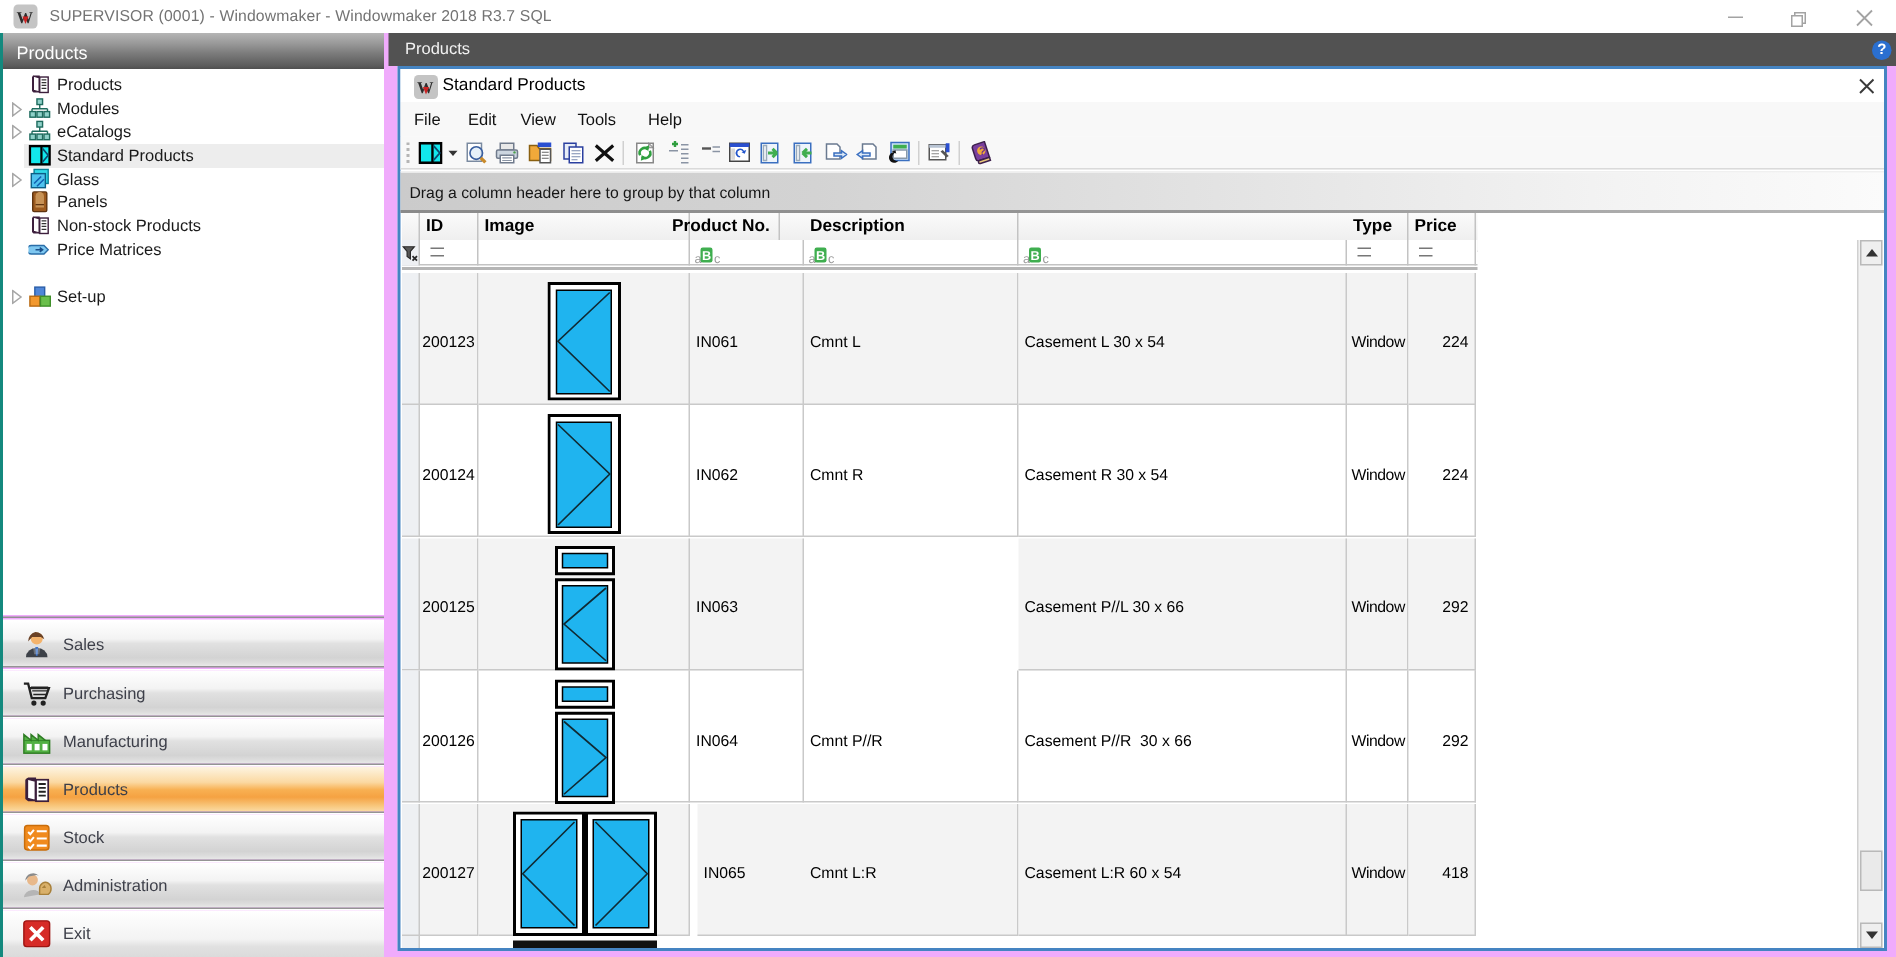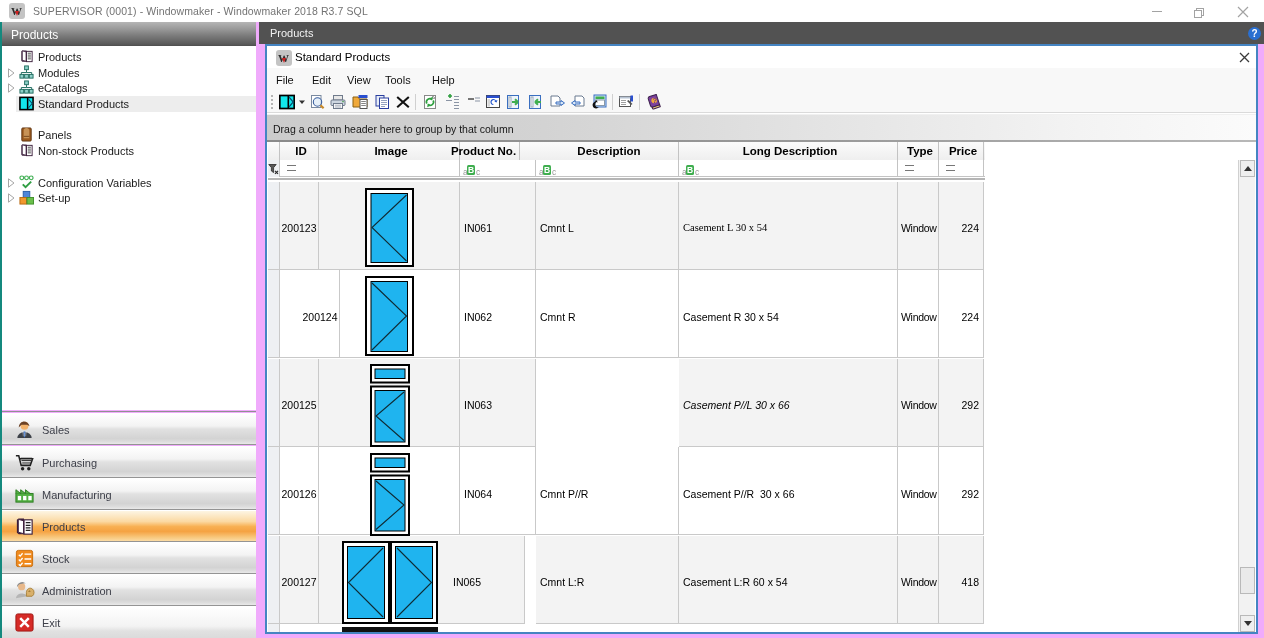--- a/index.html
+++ b/index.html
@@ -42,21 +42,21 @@
 #wtitle .wt{left:28px;top:5px;font-size:11.5px;color:#000;position:absolute;}
 #wclose{left:972px;top:6px;width:11px;height:11px;}
 #menubar{left:0;top:22px;width:989px;height:23px;background:#f8f8f8;}
 .mitem{top:6px;font-size:11px;color:#111;position:absolute;}
 #toolbar{left:0;top:45px;width:989px;height:22px;background:#f8f8f8;border-bottom:1px solid #dadada;}
 #groupbar{left:0;top:68px;width:989px;height:26px;background:linear-gradient(90deg,#cbcbcb 0%,#d3d3d3 28%,#e3e3e3 55%,#f3f3f3 82%,#fbfbfb 100%);border-top:1px solid #f0f0f0;}
 #groupbar span{left:6px;top:8px;font-size:10.5px;color:#161616;position:absolute;}
 #gbdark{left:0;top:94px;width:989px;height:2px;background:linear-gradient(90deg,#8a8a8a 0%,#989898 55%,#b8b8b8 100%);}
 
 #grid{left:1px;top:96px;width:988px;height:490px;background:#ffffff;}
-#ghead{left:0;top:0;width:717px;height:26px;background:linear-gradient(180deg,#fbfbfb,#eaeaea);border-bottom:1px solid #9f9f9f;text-align:center;}
+#ghead{left:0;top:0;width:717px;height:26px;background:linear-gradient(180deg,#fbfbfb,#eaeaea);border-bottom:1px solid #9f9f9f;}
 .hcell{top:0;height:18px;border-right:1px solid #c3c3c3;font-size:11.5px;font-weight:bold;color:#000;padding:2.5px 0 0 4px;position:absolute;}
 #gfilter{left:0;top:18px;width:717px;height:17px;background:#fff;border-bottom:1px solid #c3c3c3;}
 .fcell{top:0;height:17px;border-right:1px solid #c3c3c3;position:absolute;}
 #gdiv{left:0;top:36px;width:717px;height:2px;background:#b5b5b5;}
 .grow{left:0;width:717px;height:88px;}
 .gcell{top:0;height:88px;border-right:1px solid #c9c9c9;border-bottom:1px solid #c9c9c9;font-size:10.5px;color:#000;position:absolute;}
 .cellt{position:absolute;top:40.5px;}
 
 #vsb{left:971px;top:114px;width:17px;height:472px;background:#f2f2f2;border-left:1px solid #d0d0d0;}
 .sbtn{left:1px;width:15px;height:17px;background:#efefef;border:1px solid #b9b9b9;}
@@ -137,48 +137,54 @@
       </div>
     <div class="titem" style="top:52px;">
         <div class="sel"></div>
         <svg class="ticn" viewBox="0 0 16 16">
           <rect x="1" y="1.5" width="14" height="13" fill="#12e7ec" stroke="#000" stroke-width="1.7"></rect>
           <path d="M9.2 2 V14" stroke="#000" stroke-width="1.6"></path>
           <path d="M10 3.2 L14 8 L10 12.8" stroke="#0c4a70" stroke-width="1.2" fill="none"></path>
         </svg>
         <span class="tlab t">Standard Products</span>
       </div>
+    <div class="titem" style="top:68px;">
+        <svg class="arr" viewBox="0 0 10 10">
+          <path d="M2.5 0.8 L8 5 L2.5 9.2 Z" fill="#ffffff" stroke="#a6a6a6" stroke-width="1"></path>
+        </svg>
+        <svg class="ticn" viewBox="0 0 16 16">
+          <rect x="4" y="1" width="10" height="10" fill="#30d9e8" stroke="#0c7f96"></rect>
+          <rect x="2" y="4" width="10" height="10" fill="#4fc3ef" stroke="#0c5f86"></rect>
+          <path d="M4 11 L9 6 M6 13 L11 8" stroke="#1060b0" stroke-width="1.1"></path>
+        </svg>
+        <span class="tlab t">Glass</span>
+      </div>
     <div class="titem" style="top:83px;">
         <svg class="ticn" viewBox="0 0 16 16">
           <rect x="3" y="1" width="10" height="14" rx="1" fill="#9c5a1e" stroke="#5f3410"></rect>
           <path d="M5 4 a3 3 0 0 1 6 0 V12 H5 Z" fill="#c79256"></path>
           <path d="M5 10 h6" stroke="#5f3410" stroke-width="0.8"></path>
         </svg>
         <span class="tlab t">Panels</span>
       </div>
     <div class="titem" style="top:99px;">
         <svg class="ticn" viewBox="0 0 16 16">
           <path d="M2.5 2.5 L3.5 1.5 L8 1.5 L8 13.5 L3.5 13.5 L2.5 12.5 Z" fill="#3c1f3c"></path>
           <path d="M3.5 2 L7.5 3 L7.5 13 L3.5 12 Z" fill="#ffffff" stroke="#3c1f3c" stroke-width="0.8"></path>
           <rect x="8" y="2.5" width="6" height="11" fill="#fff" stroke="#3c1f3c" stroke-width="1"></rect>
           <path d="M9.3 4.5 h3.4 M9.3 6.5 h3.4 M9.3 8.5 h3.4 M9.3 10.5 h3.4" stroke="#333" stroke-width="0.9"></path>
         </svg>
         <span class="tlab t">Non-stock Products</span>
       </div>
-    <div class="titem" style="top:131px;">
-        <svg class="arr" viewBox="0 0 10 10">
-          <path d="M2.5 0.8 L8 5 L2.5 9.2 Z" fill="#ffffff" stroke="#a6a6a6" stroke-width="1"></path>
-        </svg>
-        <svg class="ticn" viewBox="0 0 16 16">
-          <circle cx="3" cy="3" r="2" fill="none" stroke="#3fae52" stroke-width="1.2"></circle>
-          <circle cx="8" cy="3" r="2" fill="none" stroke="#3fae52" stroke-width="1.2"></circle>
-          <circle cx="13" cy="3" r="2" fill="none" stroke="#3fae52" stroke-width="1.2"></circle>
-          <path d="M4 10 l3 3 l6 -6" stroke="#2f9e42" stroke-width="2" fill="none"></path>
-        </svg>
-        <span class="tlab t">Configuration Variables</span>
+    <div class="titem" style="top:115px;">
+        <svg class="ticn" viewBox="0 0 16 16">
+          <path d="M2 5 h9 l3 3 l-3 3 h-9 a1.5 1.5 0 0 1 0 -6 Z" fill="#7ec7f0" stroke="#2a6da8"></path>
+          <path d="M5 8 h5 M8 6.5 l2 1.5 l-2 1.5" stroke="#1a4f8a" fill="none" stroke-width="1.1"></path>
+        </svg>
+        <span class="tlab t">Price Matrices</span>
       </div>
     <div class="titem" style="top:146px;">
         <svg class="arr" viewBox="0 0 10 10">
           <path d="M2.5 0.8 L8 5 L2.5 9.2 Z" fill="#ffffff" stroke="#a6a6a6" stroke-width="1"></path>
         </svg>
         <svg class="ticn" viewBox="0 0 16 16">
           <rect x="4.5" y="1.5" width="7" height="7" fill="#4f86d8" stroke="#2a5ea8"></rect>
           <rect x="1" y="8" width="7" height="7" fill="#f2982e" stroke="#b86a12"></rect>
           <rect x="8.5" y="8" width="7" height="7" fill="#6abf4b" stroke="#3f8f2a"></rect>
         </svg>
@@ -381,21 +387,20 @@
         <span class="t">Drag a column header here to group by that column</span>
       </div>
     <div id="gbdark"></div>
     <div id="grid">
       <div id="ghead">
         <div class="hcell" style="left:0;width:12px;"></div>
         <div class="hcell t" style="left:12px;width:39px;">ID</div>
         <div class="hcell t" style="left:51px;width:141px;">Image</div>
         <div class="hcell t" style="left:176px;width:76px;">Product No.</div>
         <div class="hcell t" style="left:268px;width:143px;">Description</div>
-        <div class="hcell t" style="left:411px;width:219px;">Long Description</div>
         <div class="hcell t" style="left:630px;width:41px;">Type</div>
         <div class="hcell t" style="left:671px;width:45px;">Price</div>
       </div>
       <div id="gfilter">
         <div class="fcell" style="left:0;width:12px;background:#eef0f3;">
             <svg style="position:absolute;left:0px;top:4px;" width="11" height="11" viewBox="0 0 11 11">
               <path d="M0.8 0.5 H8.2 L5.6 3.6 V8.6 L3.4 7 V3.6 Z" fill="#585858" stroke="#2a2a2a" stroke-width="0.8"></path>
               <path d="M7 6.8 L10 9.8 M10 6.8 L7 9.8" stroke="#2a2a2a" stroke-width="1.2"></path>
             </svg>
           </div>
@@ -439,38 +444,38 @@
             <span class="cellt" style="right:1.5px;">200123</span>
           </div>
         <div class="gcell alt" style="left:51px;width:141px;"></div>
         <div class="gcell alt" style="left:192px;width:76px;">
             <span class="cellt" style="left:4px;">IN061</span>
           </div>
         <div class="gcell alt" style="left:268px;width:143px;">
             <span class="cellt" style="left:4px;">Cmnt L</span>
           </div>
         <div class="gcell alt" style="left:411px;width:219px;">
-            <span class="cellt" style="left:4px;font-family:Liberation Serif, serif;">Casement L 30 x 54</span>
+            <span class="cellt" style="left:4px;">Casement L 30 x 54</span>
           </div>
         <div class="gcell alt" style="left:630px;width:41px;">
             <span class="cellt" style="left:3px;letter-spacing:-0.3px;">Window</span>
           </div>
         <div class="gcell alt" style="left:671px;width:45px;">
             <span class="cellt" style="right:4px;">224</span>
           </div>
         <svg class="wimg" style="left:97px;top:6.5px;" width="49" height="79" viewBox="0 0 49 79">
             <rect x="1" y="1" width="47" height="77" fill="#fff" stroke="#000" stroke-width="2"></rect>
             <rect x="6" y="5.5" width="36.5" height="69" fill="#1fb4ef" stroke="#000" stroke-width="1"></rect>
             <path d="M41.5 7 L7 39.5 L41.5 73" fill="none" stroke="#102a33" stroke-width="1.1"></path>
           </svg>
       </div>
 
       <div class="grow" style="top:128px;">
         <div class="gcell ind"></div>
-        <div class="gcell" style="left:12px;width:60px;">
+        <div class="gcell" style="left:12px;width:39px;">
             <span class="cellt" style="right:1.5px;">200124</span>
           </div>
         <div class="gcell" style="left:51px;width:141px;"></div>
         <div class="gcell" style="left:192px;width:76px;">
             <span class="cellt" style="left:4px;">IN062</span>
           </div>
         <div class="gcell" style="left:268px;width:143px;">
             <span class="cellt" style="left:4px;">Cmnt R</span>
           </div>
         <div class="gcell" style="left:411px;width:219px;">
@@ -491,21 +496,21 @@
 
       <div class="grow" style="top:216.5px;">
         <div class="gcell ind"></div>
         <div class="gcell alt" style="left:12px;width:39px;">
             <span class="cellt" style="right:1.5px;">200125</span>
           </div>
         <div class="gcell alt" style="left:51px;width:141px;"></div>
         <div class="gcell alt" style="left:192px;width:76px;">
             <span class="cellt" style="left:4px;">IN063</span>
           </div>
-        <div class="gcell alt" style="left:411px;width:219px;font-style:italic;">
+        <div class="gcell alt" style="left:411px;width:219px;">
             <span class="cellt" style="left:4px;">Casement P//L 30 x 66</span>
           </div>
         <div class="gcell alt" style="left:630px;width:41px;">
             <span class="cellt" style="left:3px;letter-spacing:-0.3px;">Window</span>
           </div>
         <div class="gcell alt" style="left:671px;width:45px;">
             <span class="cellt" style="right:4px;">292</span>
           </div>
         <svg class="wimg" style="left:101.5px;top:5.5px;" width="40" height="83" viewBox="0 0 40 83">
             <rect x="1" y="1" width="38" height="17.5" fill="#fff" stroke="#000" stroke-width="2"></rect>
@@ -545,21 +550,21 @@
             <path d="M6 28 L34 52 L6 76.5" fill="none" stroke="#102a33" stroke-width="1.1"></path>
           </svg>
       </div>
 
       <div class="grow" style="top:393.5px;">
         <div class="gcell ind"></div>
         <div class="gcell alt" style="left:12px;width:39px;">
             <span class="cellt" style="right:1.5px;">200127</span>
           </div>
         <div class="gcell alt" style="left:51px;width:141px;"></div>
-        <div class="gcell alt" style="left:181px;width:76px;">
+        <div class="gcell alt" style="left:197px;width:76px;">
             <span class="cellt" style="left:4px;">IN065</span>
           </div>
         <div class="gcell alt" style="left:268px;width:143px;">
             <span class="cellt" style="left:4px;">Cmnt L:R</span>
           </div>
         <div class="gcell alt" style="left:411px;width:219px;">
             <span class="cellt" style="left:4px;">Casement L:R 60 x 54</span>
           </div>
         <div class="gcell alt" style="left:630px;width:41px;">
             <span class="cellt" style="left:3px;letter-spacing:-0.3px;">Window</span>

